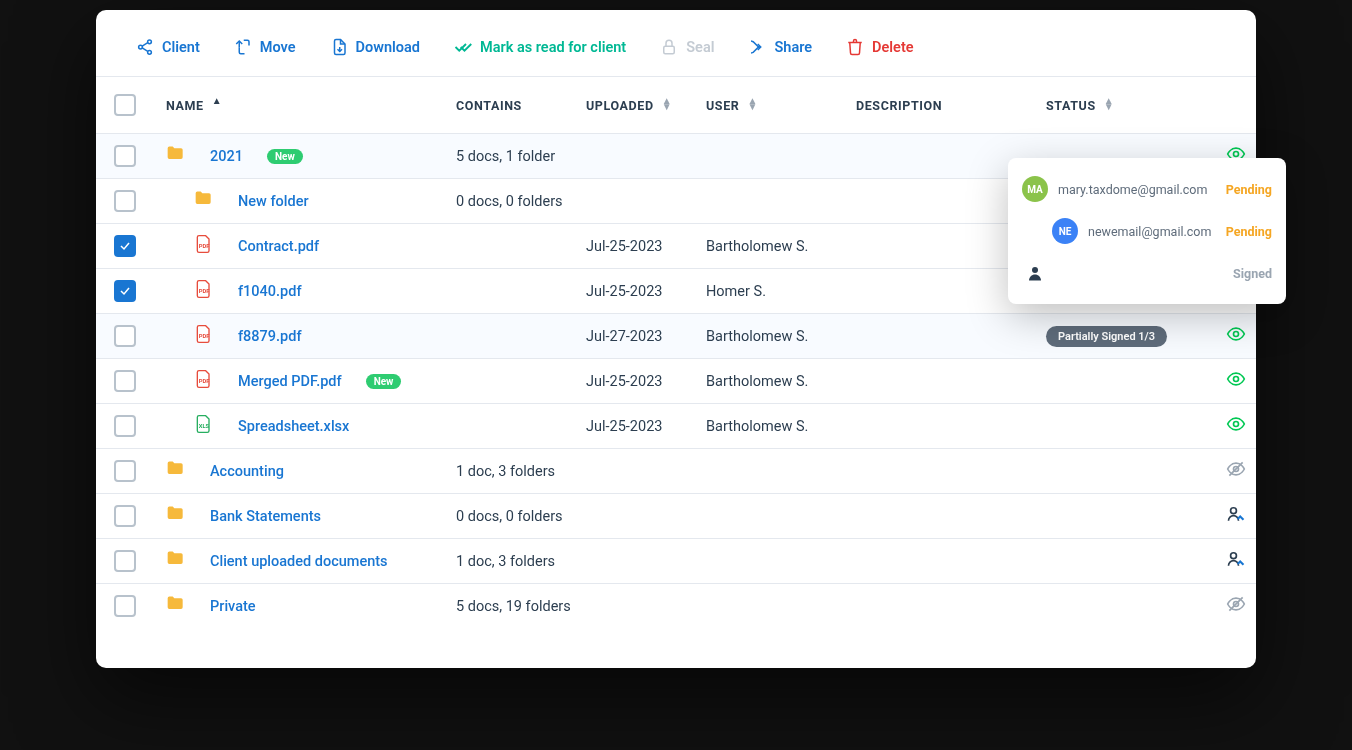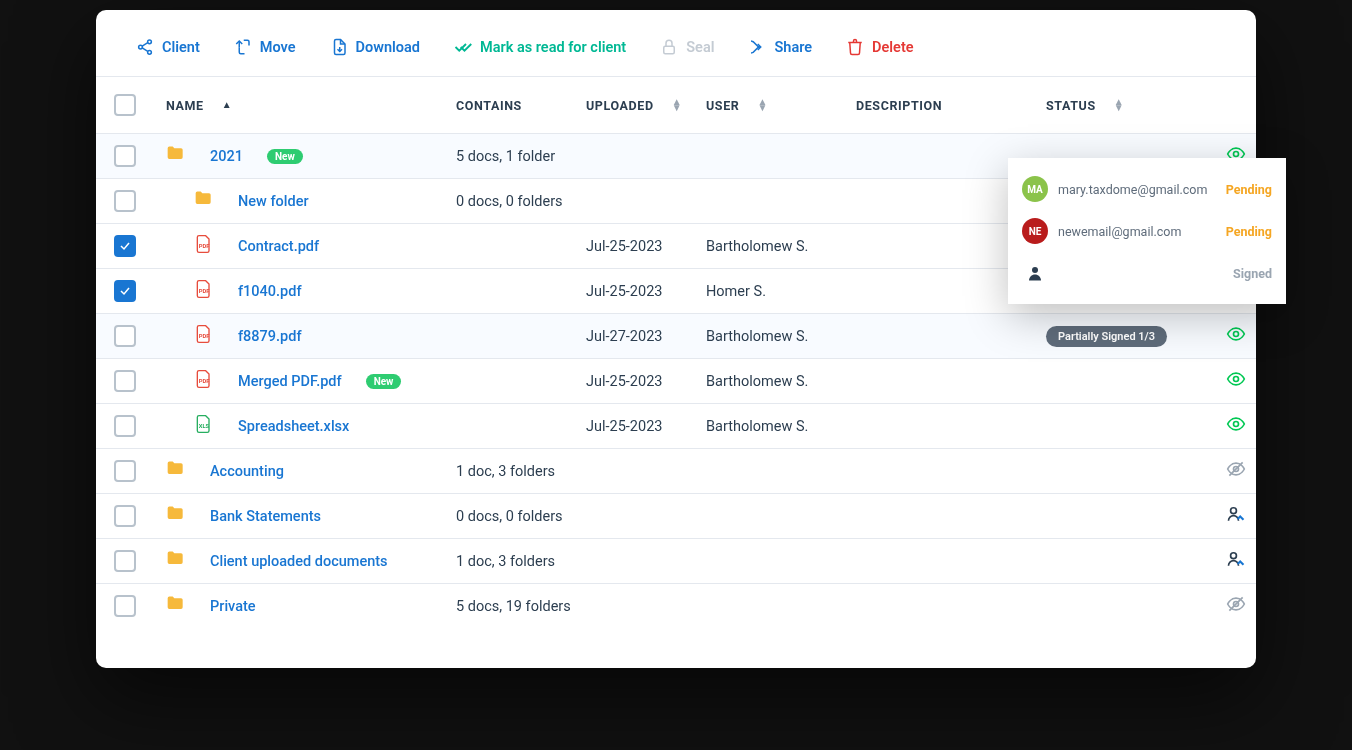--- a/index.html
+++ b/index.html
@@ -25,44 +25,44 @@
   
   .toolbar{display:flex;gap:34px;padding:4px 40px 20px 40px;align-items:center;}
   .tbtn{display:flex;align-items:center;gap:8px;font-size:14.5px;font-weight:600;cursor:pointer;color:var(--blue);}
   .tbtn.green{color:var(--teal);}
   .tbtn.red{color:var(--red);}
   .tbtn.disabled{color:#c4cbd3;cursor:default;}
   .tbtn .ic{width:18px;height:18px;display:flex;align-items:center;justify-content:center;}
   
   .thead,.trow{display:grid;grid-template-columns:60px 290px 130px 120px 150px 190px 160px 60px;align-items:center;padding:0 10px;border-top:1px solid var(--border);}
   .thead{height:56px;font-size:12.5px;letter-spacing:.6px;font-weight:700;color:var(--text);}
-  .thead .hcell{display:flex;align-items:center;gap:16px;}
+  .thead .hcell{display:flex;align-items:flex-start;gap:6px;}
   .trow{height:44px;font-size:14.5px;color:var(--text);}
   .trow.highlight{background:var(--row-alt);}
   .chk{width:18px;height:18px;border:2px solid #b8c2cc;border-radius:4px;background:#fff;margin-left:8px;display:flex;align-items:center;justify-content:center;cursor:pointer;}
   .chk.checked{background:var(--blue);border-color:var(--blue);}
   .chk.checked svg{display:block;}
   .chk svg{display:none;}
   .namecell{display:flex;align-items:center;gap:24px;}
   .indent1{padding-left:28px;}
   .fname{color:var(--blue);font-weight:500;cursor:pointer;}
   .badge-new{background:#2ecc71;color:#fff;font-size:10px;font-weight:700;padding:2px 8px;border-radius:10px;}
   .contains{color:var(--text);}
   .uploaded,.user{color:var(--text);}
   .status-cell{display:flex;justify-content:flex-start;}
   .status-pill{background:#5f6c7b;color:#fff;font-size:11px;font-weight:600;padding:4px 12px;border-radius:12px;}
   .vis{display:flex;justify-content:center;}
   
   .ficon{width:20px;height:20px;flex-shrink:0;}
   
-  .popover{position:absolute;right:-30px;top:148px;width:250px;background:#fff;border-radius:0;box-shadow:0 12px 40px rgba(0,0,0,.25);padding:10px 14px;z-index:5;}
+  .popover{position:absolute;right:-30px;top:148px;width:250px;background:#fff;border-radius:8px;box-shadow:0 12px 40px rgba(0,0,0,.25);padding:10px 14px;z-index:5;}
   .pop-row{display:flex;align-items:center;gap:10px;padding:8px 0;font-size:12.5px;}
   .avatar{width:26px;height:26px;border-radius:50%;display:flex;align-items:center;justify-content:center;font-size:10px;font-weight:700;color:#fff;}
   .av-green{background:#8bc34a;}
-  .av-beige{background:#b91c1c;}
+  .av-beige{background:#3b82f6;margin-left:30px;}
   .av-user{background:#fff;}
   .pop-email{color:var(--text-muted);flex:1;white-space:nowrap;overflow:hidden;text-overflow:ellipsis;}
   .pop-status{font-weight:700;}
   .pop-status.pending{color:var(--amber);}
   .pop-status.signed{color:var(--grey);}
   
   .sort{font-size:10px;color:var(--grey);display:inline-flex;flex-direction:column;line-height:6px;margin-left:2px;}
   .sort.up span:first-child{color:var(--text);}
 </style>
 </head>

